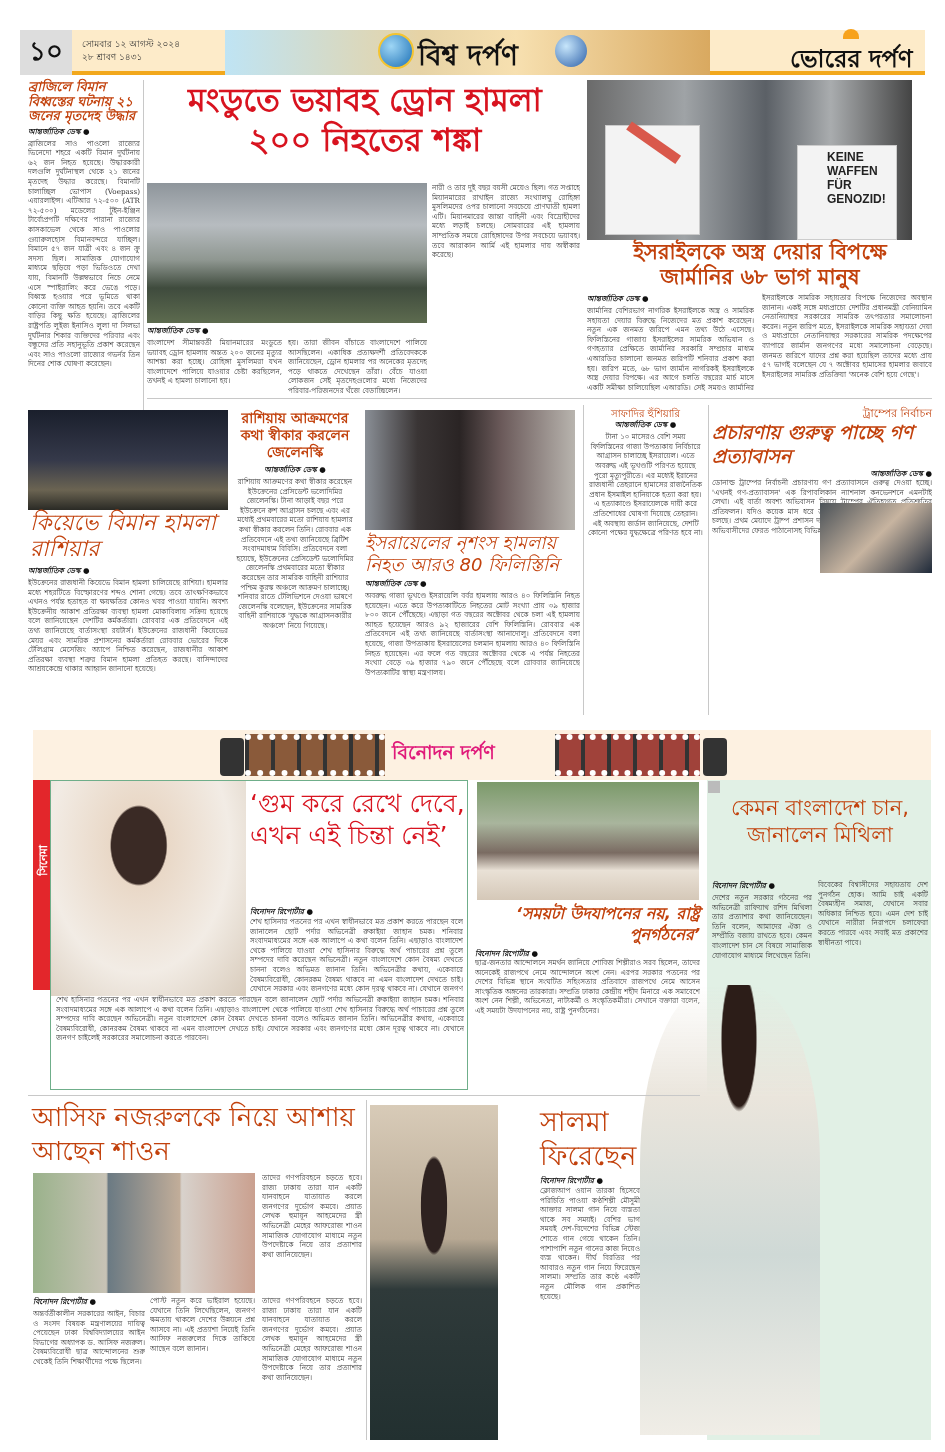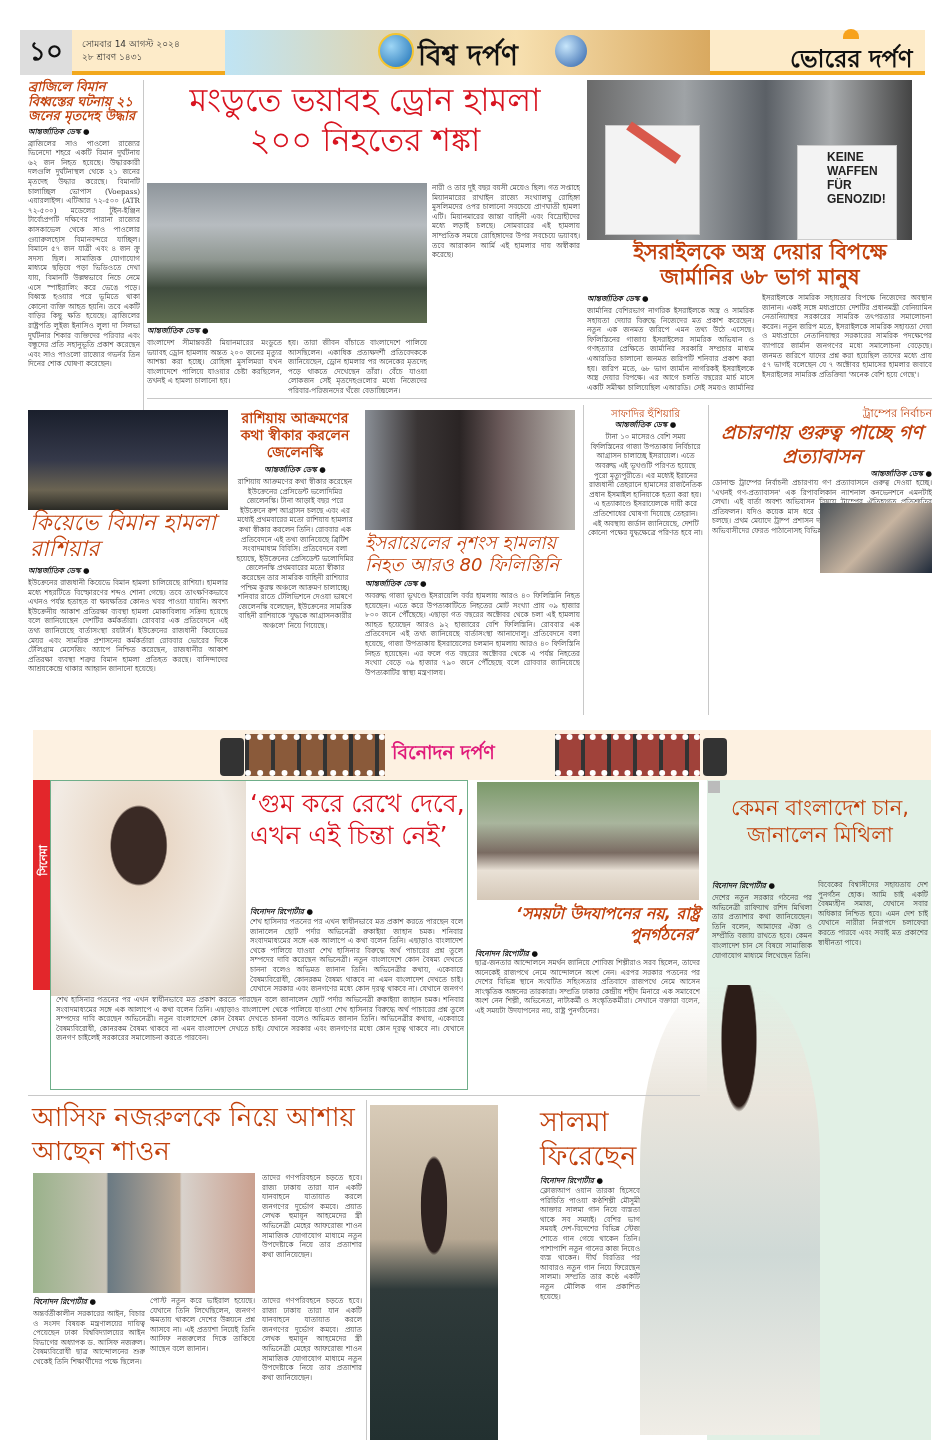--- a/index.html
+++ b/index.html
@@ -24,38 +24,38 @@
 #ent-title{left:392px;top:738px;font-size:19px;color:#e01a7a;font-weight:bold}
 .vr{position:absolute;width:1px;background:#c8c8c8}
 .hr{position:absolute;height:1px;background:#c8c8c8}
 </style>
 </head>
 <body>
 
 <div id="hdr" class="abs"></div>
 <div id="pgnum" class="abs">১০</div>
 <div id="hdr-date" class="abs">
-  <div>সোমবার 14 আগস্ট ২০২৪</div>
+  <div>সোমবার ১২ আগস্ট ২০২৪</div>
   <div>২৮ শ্রাবণ ১৪৩১</div>
 </div>
 <div id="hdr-banner" class="abs"></div>
 <div class="abs" style="left:378px;top:33px;width:36px;height:36px;border-radius:50%;background:radial-gradient(circle at 35% 35%,#9ed6f5,#1b6fb5);border:2px solid #f4c430"></div>
 <div id="hdr-title" class="abs">বিশ্ব দর্পণ</div>
 <div class="abs" style="left:555px;top:35px;width:32px;height:32px;border-radius:50%;background:radial-gradient(circle at 35% 35%,#c7e6fb,#2b5fa8)"></div>
 <div class="abs sun"></div>
 <div id="hdr-logo" class="abs">ভোরের দর্পণ</div>
 
 <div class="abs" style="left:28px;top:80px;width:112px">
   <div class="hl" style="font-size:13px;font-style:italic;font-weight:bold;margin-bottom:2px">ব্রাজিলে বিমান বিধ্বস্তের ঘটনায় ২১ জনের মৃতদেহ উদ্ধার</div>
   <span class="desk">আন্তর্জাতিক ডেস্ক ●</span>
   <div class="body-txt" style="height:250px;overflow:hidden">ব্রাজিলের সাও পাওলো রাজ্যের ভিনেদো শহরে একটি বিমান দুর্ঘটনায় ৬২ জন নিহত হয়েছে। উদ্ধারকারী দলগুলি দুর্ঘটনাস্থল থেকে ২১ জনের মৃতদেহ উদ্ধার করেছে। বিমানটি চালাচ্ছিল ভোপাস (Voepass) এয়ারলাইন্স। এটিআর ৭২-৫০০ (ATR ৭২-৫০০) মডেলের টুইন-ইঞ্জিন টার্বোপ্রপটি দক্ষিণের পারানা রাজ্যের কাসকাভেল থেকে সাও পাওলোর গুয়ারুলহোস বিমানবন্দরে যাচ্ছিল। বিমানে ৫৭ জন যাত্রী এবং ৪ জন ক্রু সদস্য ছিল। সামাজিক যোগাযোগ মাধ্যমে ছড়িয়ে পড়া ভিডিওতে দেখা যায়, বিমানটি উল্লম্বভাবে নিচে নেমে এসে স্পাইরালিং করে ভেঙে পড়ে। বিধ্বস্ত হওয়ার পরে ভূমিতে থাকা কোনো ব্যক্তি আহত হয়নি। তবে একটি বাড়ির কিছু ক্ষতি হয়েছে। ব্রাজিলের রাষ্ট্রপতি লুইজ ইনাসিও লুলা দা সিলভা দুর্ঘটনার শিকার ব্যক্তিদের পরিবার এবং বন্ধুদের প্রতি সহানুভূতি প্রকাশ করেছেন এবং সাও পাওলো রাজ্যের গভর্নর তিন দিনের শোক ঘোষণা করেছেন।</div>
 </div>
 <div class="vr" style="left:143px;top:80px;height:330px"></div>
 
-<div class="abs hl" style="left:150px;top:80px;width:430px;text-align:center;font-size:32px;color:#d8131f;font-weight:normal;line-height:40px">
+<div class="abs hl" style="left:150px;top:80px;width:430px;text-align:center;font-size:32px;color:#d8131f;font-weight:bold;line-height:40px">
   <div>মংডুতে ভয়াবহ ড্রোন হামলা</div>
   <div>২০০ নিহতের শঙ্কা</div>
 </div>
 <div class="photo" style="left:147px;top:183px;width:280px;height:140px;background:linear-gradient(180deg,#8e959b 0%,#b7bcc0 30%,#8f9791 55%,#3f4b3d 75%,#5d6b4f 100%)"></div>
 <div class="abs" style="left:147px;top:325px;width:280px">
   <span class="desk">আন্তর্জাতিক ডেস্ক ●</span>
   <div style="display:flex;gap:6px">
     <div class="body-txt" style="width:135px;height:55px;overflow:hidden">বাংলাদেশ সীমান্তবর্তী মিয়ানমারের মংডুতে ভয়াবহ ড্রোন হামলায় অন্তত ২০০ জনের মৃত্যুর আশঙ্কা করা হচ্ছে। রোহিঙ্গা মুসলিমরা যখন বাংলাদেশে পালিয়ে যাওয়ার চেষ্টা করছিলেন, তখনই এ হামলা চালানো হয়।</div>
     <div class="body-txt" style="width:139px;height:55px;overflow:hidden">হয়। তারা জীবন বাঁচাতে বাংলাদেশে পালিয়ে আসছিলেন। একাধিক প্রত্যক্ষদর্শী প্রতিবেদককে জানিয়েছেন, ড্রোন হামলার পর অনেকের মৃতদেহ পড়ে থাকতে দেখেছেন তাঁরা। বেঁচে যাওয়া লোকজন সেই মৃতদেহগুলোর মধ্যে নিজেদের পরিবার-পরিজনদের খুঁজে বেড়াচ্ছিলেন।</div>
   </div>
@@ -105,21 +105,21 @@
 
 <div class="abs" style="left:588px;top:408px;width:115px;text-align:center">
   <div class="hl" style="font-size:10px">সাফাদির হুঁশিয়ারি</div>
   <span class="desk">আন্তর্জাতিক ডেস্ক ●</span>
   <div class="body-txt" style="text-align:center;height:215px;overflow:hidden">টানা ১০ মাসেরও বেশি সময় ফিলিস্তিনের গাজা উপত্যকায় নির্বিচারে আগ্রাসন চালাচ্ছে ইসরায়েল। এতে অবরুদ্ধ এই ভূখণ্ডটি পরিণত হয়েছে পুরো মৃত্যুপুরীতে। এর মধ্যেই ইরানের রাজধানী তেহরানে হামাসের রাজনৈতিক প্রধান ইসমাইল হানিয়াকে হত্যা করা হয়। এ হত্যাকাণ্ডে ইসরায়েলকে দায়ী করে প্রতিশোধের ঘোষণা দিয়েছে তেহরান। এই অবস্থায় জর্ডান জানিয়েছে, দেশটি কোনো পক্ষের যুদ্ধক্ষেত্রে পরিণত হবে না।</div>
 </div>
 <div class="vr" style="left:708px;top:405px;height:310px"></div>
 
 <div class="abs" style="left:712px;top:408px;width:220px">
   <div class="hl" style="font-size:11px;text-align:right">ট্রাম্পের নির্বাচন</div>
-  <div class="hl" style="font-size:19px;font-style:italic;font-weight:bold;line-height:24px;text-align:center">প্রচারণায় গুরুত্ব পাচ্ছে গণ প্রত্যাবাসন</div>
+  <div class="hl" style="font-size:19px;font-style:italic;font-weight:bold;line-height:24px;text-align:left">প্রচারণায় গুরুত্ব পাচ্ছে গণ প্রত্যাবাসন</div>
   <span class="desk" style="text-align:right">আন্তর্জাতিক ডেস্ক ●</span>
 </div>
 <div class="body-txt abs" style="left:712px;top:478px;width:220px;height:240px;overflow:hidden">ডোনাল্ড ট্রাম্পের নির্বাচনী প্রচারণায় গণ প্রত্যাবাসনে গুরুত্ব দেওয়া হচ্ছে। 'এখনই গণ-প্রত্যাবাসন' এক রিপাবলিকান ন্যাশনাল কনভেনশনে এমনটাই লেখা। এই বার্তা অবশ্য অভিবাসন বিষয়ে ট্রাম্পের ঐতিহ্যগত প্রতিশ্রুতির প্রতিফলন। যদিও কয়েক মাস ধরে তার অভিবাসন নীতি নিয়ে আলোচনা চলছে। প্রথম মেয়াদে ট্রাম্প প্রশাসন দক্ষিণ সীমান্তে দেয়াল নির্মাণ, অনিবন্ধিত অভিবাসীদের ফেরত পাঠানোসহ বিভিন্ন কঠোর নীতি গ্রহণ করেছিল।</div>
 <div class="photo" style="left:820px;top:503px;width:112px;height:70px;background:linear-gradient(135deg,#4b5258,#c7b4a0 50%,#1f2a3a)"></div>
 
 <div id="ent-band" class="abs"></div>
 <div class="abs" style="left:220px;top:738px;width:24px;height:38px;background:#333;border-radius:4px"></div>
 <div id="ent-film-l" class="abs"></div>
 <div id="ent-title" class="abs">বিনোদন দর্পণ</div>
 <div id="ent-film-r" class="abs"></div>

